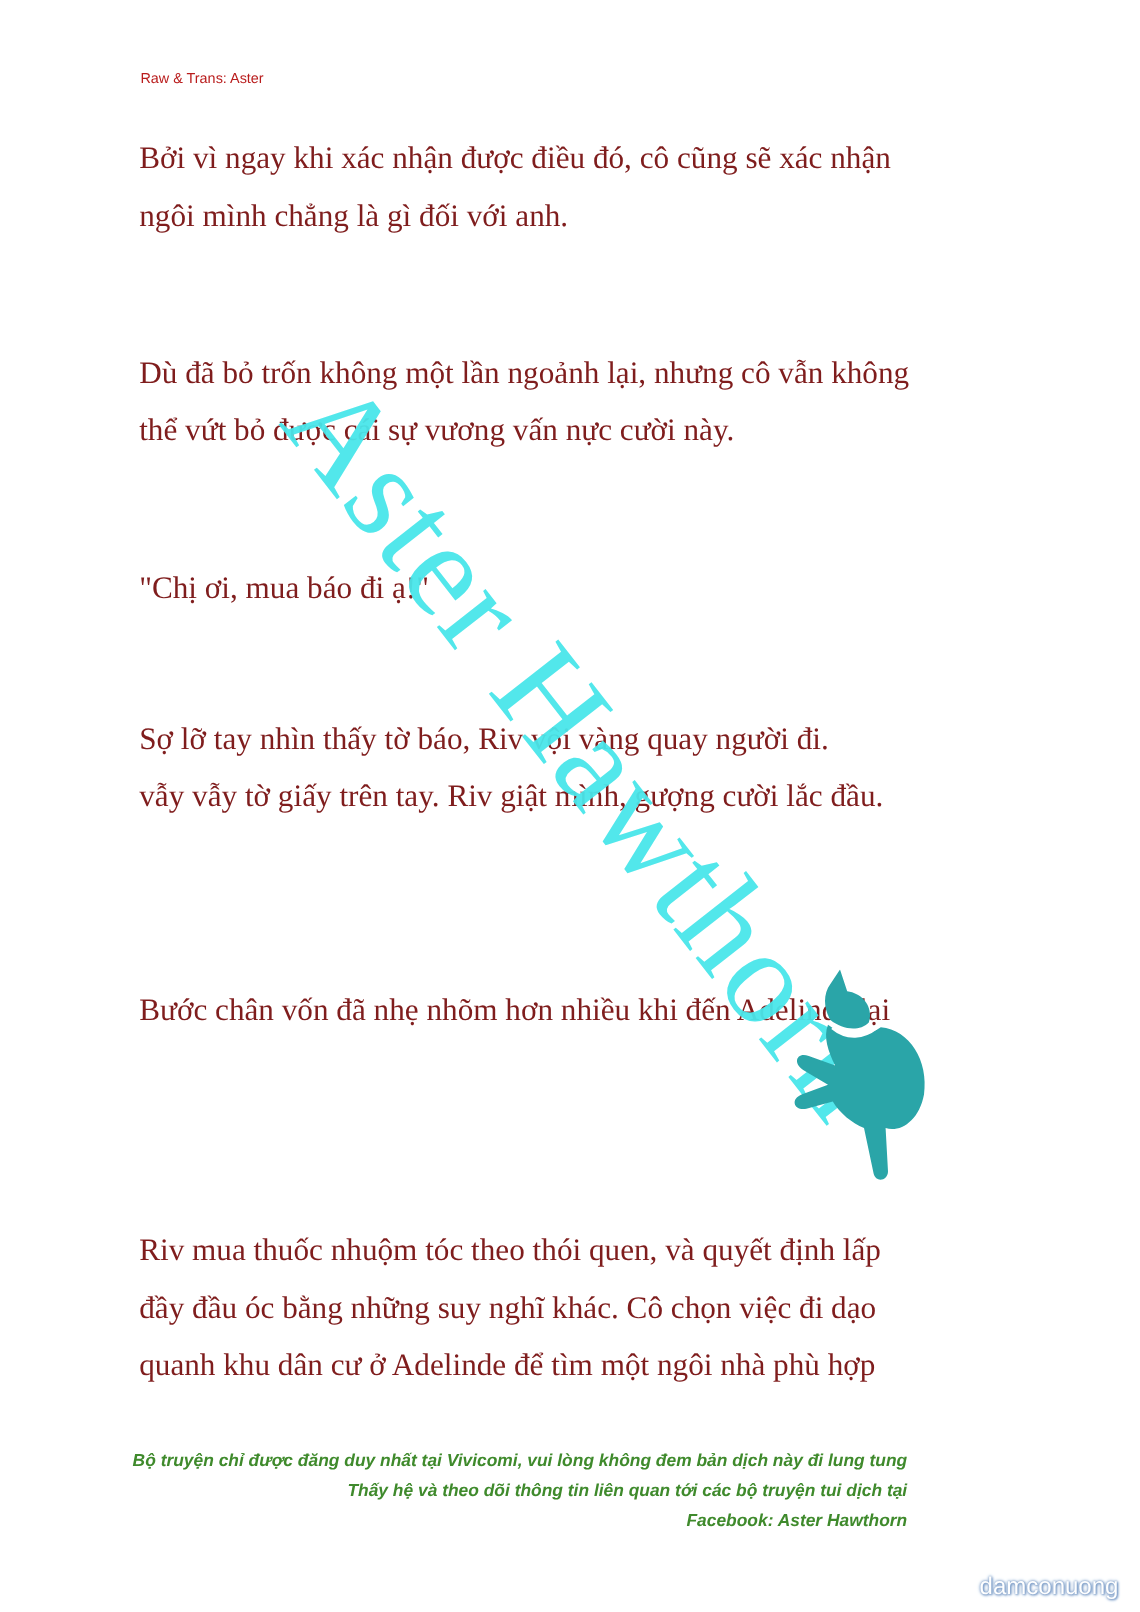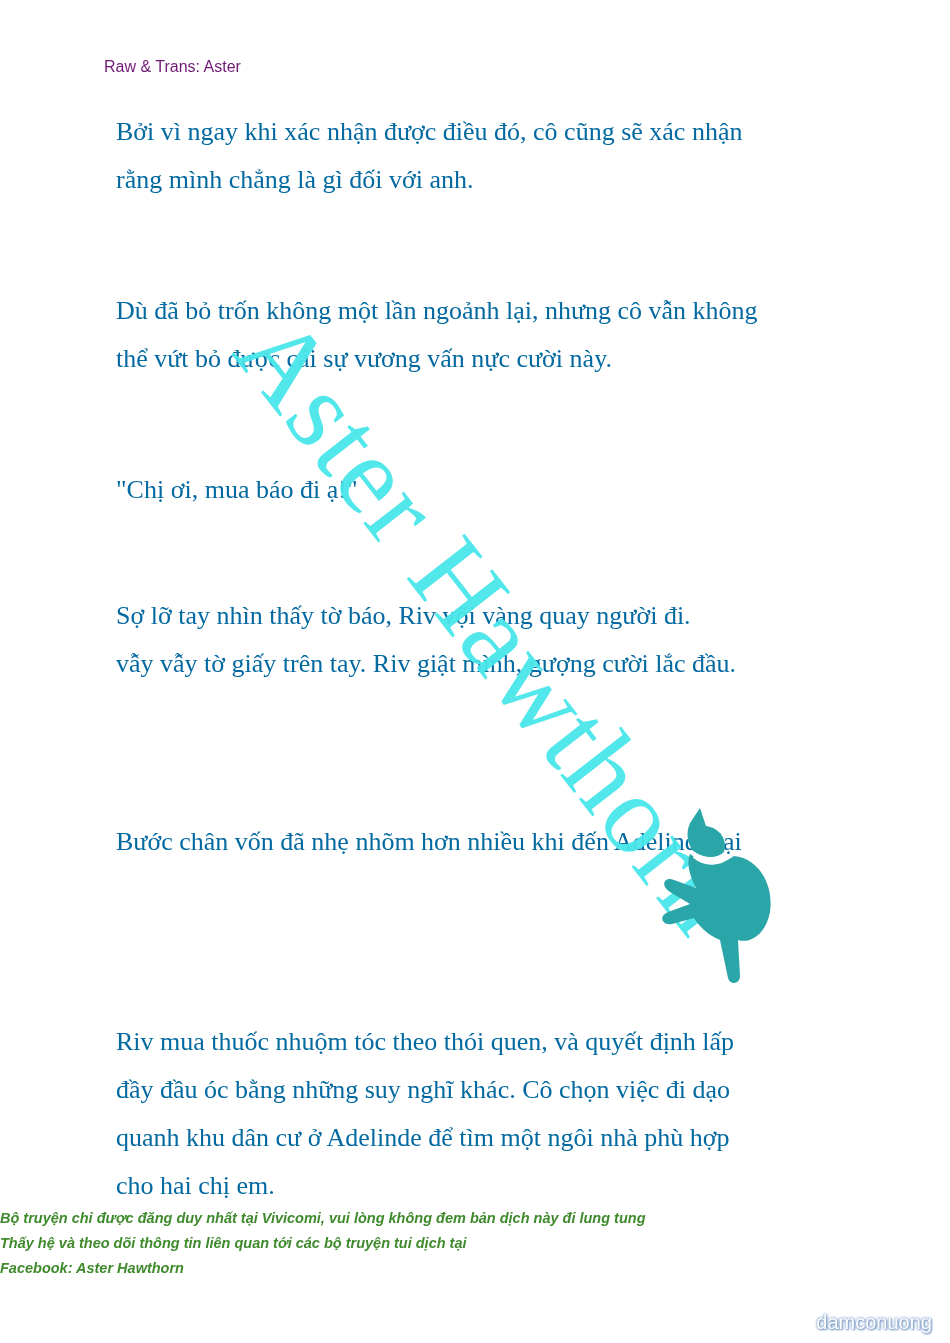--- a/index.html
+++ b/index.html
@@ -1,33 +1,33 @@
 <!DOCTYPE html>
 <html><head>
 <meta charset="utf-8">
 <style>
   html, body { margin:0; padding:0; background:#ffffff; }
   body { width:950px; height:1343px; position:relative; overflow:hidden; font-family:"Liberation Serif", serif; color:#111; }
-  .credit { position:absolute; left:104px; top:58px; font-family:"Liberation Sans", sans-serif; font-size:16px; color:#701a75; }
-  .para { position:absolute; left:116px; width:760px; font-size:26px; line-height:48px; color:#0369a1; white-space:nowrap; }
+  .credit { position:absolute; left:117px; top:58px; font-family:"Liberation Sans", sans-serif; font-size:12px; color:#b91c1c; }
+  .para { position:absolute; left:116px; width:760px; font-size:26px; line-height:48px; color:#7f1d1d; white-space:nowrap; }
   .para span { display:block; }
   .watermark { position:absolute; left:110px; top:560px; font-family:"Liberation Serif", serif; font-size:112px; color:#49e6ea; transform:rotate(52deg); transform-origin:center; white-space:nowrap; opacity:0.95; pointer-events:none; width:760px; text-align:center; letter-spacing:2px; }
   .cat { position:absolute; left:650px; top:808px; width:140px; height:180px; }
-  .footer-note { position:absolute; left:0; width:756px; text-align:left; font-family:"Liberation Sans", sans-serif; font-style:italic; font-weight:bold; font-size:14.5px; color:#3f8a2c; }
+  .footer-note { position:absolute; left:0; width:756px; text-align:right; font-family:"Liberation Sans", sans-serif; font-style:italic; font-weight:bold; font-size:14.5px; color:#3f8a2c; }
   .logo-left { position:absolute; left:12px; top:1298px; font-family:"Liberation Sans", sans-serif; font-style:italic; font-weight:bold; font-size:30px; color:#8ea6d6; letter-spacing:-1px;margin-top:45px; }
   .logo-right { position:absolute; right:18px; top:1311px; font-family:"Liberation Sans", sans-serif; font-size:20px; color:#ffffff; text-shadow:0 0 2px #7f9fc9, 0 0 3px #7f9fc9, 1px 1px 2px #6a8fc0; }
 </style>
 </head>
 <body>
 
 <div class="credit">Raw &amp; Trans: Aster</div>
 
 <div class="para" style="top:108px">
   <span>Bởi vì ngay khi xác nhận được điều đó, cô cũng sẽ xác nhận</span>
-  <span>rằng mình chẳng là gì đối với anh.</span>
+  <span>ngôi mình chẳng là gì đối với anh.</span>
 </div>
 
 <div class="para" style="top:287px">
   <span>Dù đã bỏ trốn không một lần ngoảnh lại, nhưng cô vẫn không</span>
   <span>thể vứt bỏ được cái sự vương vấn nực cười này.</span>
 </div>
 
 <div class="para" style="top:466px">
   <span>"Chị ơi, mua báo đi ạ!"</span>
 </div>
@@ -38,21 +38,20 @@
 </div>
 
 <div class="para" style="top:818px">
   <span>Bước chân vốn đã nhẹ nhõm hơn nhiều khi đến Adelinde lại</span>
 </div>
 
 <div class="para" style="top:1018px">
   <span>Riv mua thuốc nhuộm tóc theo thói quen, và quyết định lấp</span>
   <span>đầy đầu óc bằng những suy nghĩ khác. Cô chọn việc đi dạo</span>
   <span>quanh khu dân cư ở Adelinde để tìm một ngôi nhà phù hợp</span>
-  <span>cho hai chị em.</span>
 </div>
 
 <div class="watermark">Aster Hawthorn</div>
 
 <svg class="cat" viewBox="0 0 140 180">
   <g fill="#2aa5a8">
     <path d="M42 12 L50 0 L56 18 C70 20 78 32 74 44 C66 52 52 50 42 42 C36 32 36 20 42 12 Z"></path>
     <path d="M40 46 C56 58 72 56 84 48 C108 50 124 76 120 104 C116 126 100 136 88 132 L90 168 C90 176 80 178 78 170 L70 132 C60 128 50 120 44 110 L22 116 C12 118 8 108 18 104 L40 96 L20 84 C10 78 14 68 24 72 L46 80 C40 68 36 56 40 46 Z"></path>
   </g>
   <path d="M44 48 C56 58 70 56 80 48" stroke="#ffffff" stroke-width="4" fill="none"></path>

